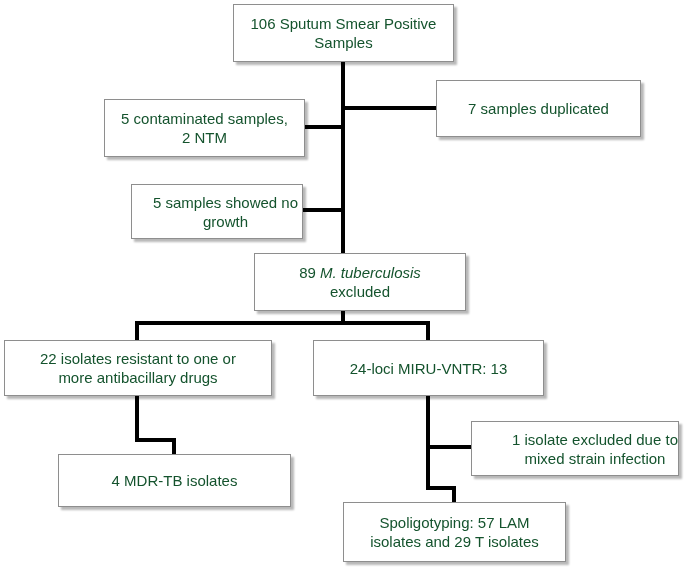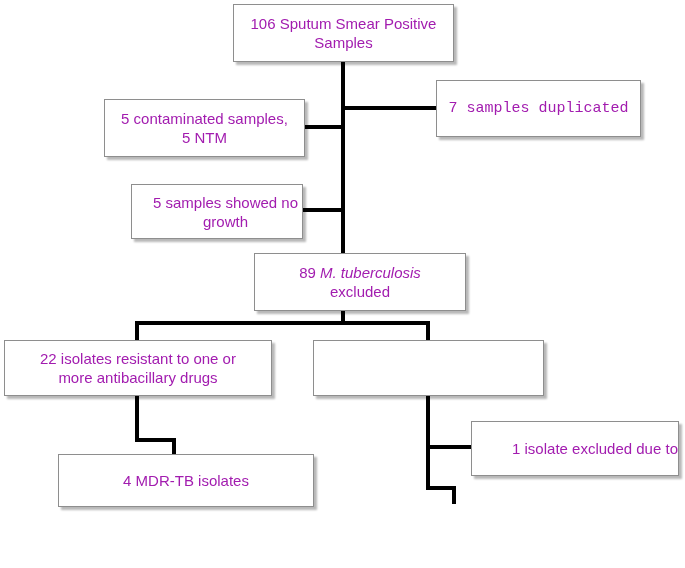--- a/index.html
+++ b/index.html
@@ -21,21 +21,21 @@
     background: #ffffff;
     border: 1.5px solid #8e8e8e;
     box-shadow: 2.5px 2.5px 2px rgba(0,0,0,0.28);
     display: flex;
     flex-direction: column;
     justify-content: center;
     align-items: center;
     text-align: center;
     font-size: 15px;
     line-height: 19px;
-    color: #a21caf;
+    color: #14532d;
     z-index: 2;
   }
   .box .ln {
     white-space: nowrap;
   }
   .italic {
     font-style: italic;
   }
   .conn {
     position: absolute;
@@ -62,49 +62,55 @@
   <div class="conn" style="left:426px; top:394px; width:4px; height:96px;"></div>
   <div class="conn" style="left:428px; top:445px; width:43px; height:4px;"></div>
   <div class="conn" style="left:426px; top:486px; width:30px; height:4px;"></div>
   <div class="conn" style="left:452px; top:486px; width:4px; height:18px;"></div>
 
   <div class="box" style="left:233px; top:4px; width:221px; height:58px;">
     <div class="ln">106 Sputum Smear Positive</div>
     <div class="ln">Samples</div>
   </div>
 
-  <div class="box" style="left:436px; top:80px; width:205px; height:57px;font-family:Liberation Mono, monospace;">
+  <div class="box" style="left:436px; top:80px; width:205px; height:57px;">
     <div class="ln">7 samples duplicated</div>
   </div>
 
   <div class="box" style="left:58px; top:99px; width:201px; height:58px;margin-left:46px;">
     <div class="ln">5 contaminated samples,</div>
-    <div class="ln">5 NTM</div>
+    <div class="ln">2 NTM</div>
   </div>
 
   <div class="box" style="left:131px; top:184px; width:172px; height:55px;padding-left:17px;">
     <div class="ln">5 samples showed no</div>
     <div class="ln">growth</div>
   </div>
 
   <div class="box" style="left:254px; top:253px; width:212px; height:58px;">
     <div class="ln"><span>89 </span><span class="italic">M. tuberculosis</span></div>
     <div class="ln">excluded</div>
   </div>
 
   <div class="box" style="left:4px; top:340px; width:268px; height:56px;">
     <div class="ln">22 isolates resistant to one or</div>
     <div class="ln">more antibacillary drugs</div>
   </div>
 
   <div class="box" style="left:313px; top:340px; width:231px; height:56px;">
+    <div class="ln">24-loci MIRU-VNTR: 13</div>
   </div>
 
   <div class="box" style="left:471px; top:421px; width:208px; height:55px;padding-left:40px;">
     <div class="ln">1 isolate excluded due to</div>
+    <div class="ln">mixed strain infection</div>
   </div>
 
-  <div class="box" style="left:58px; top:454px; width:256px; height:53px;">
+  <div class="box" style="left:58px; top:454px; width:233px; height:53px;">
     <div class="ln">4 MDR-TB isolates</div>
   </div>
 
+  <div class="box" style="left:343px; top:502px; width:223px; height:60px;">
+    <div class="ln">Spoligotyping: 57 LAM</div>
+    <div class="ln">isolates and 29 T isolates</div>
+  </div>
 
 </div>
 
 </body></html>

